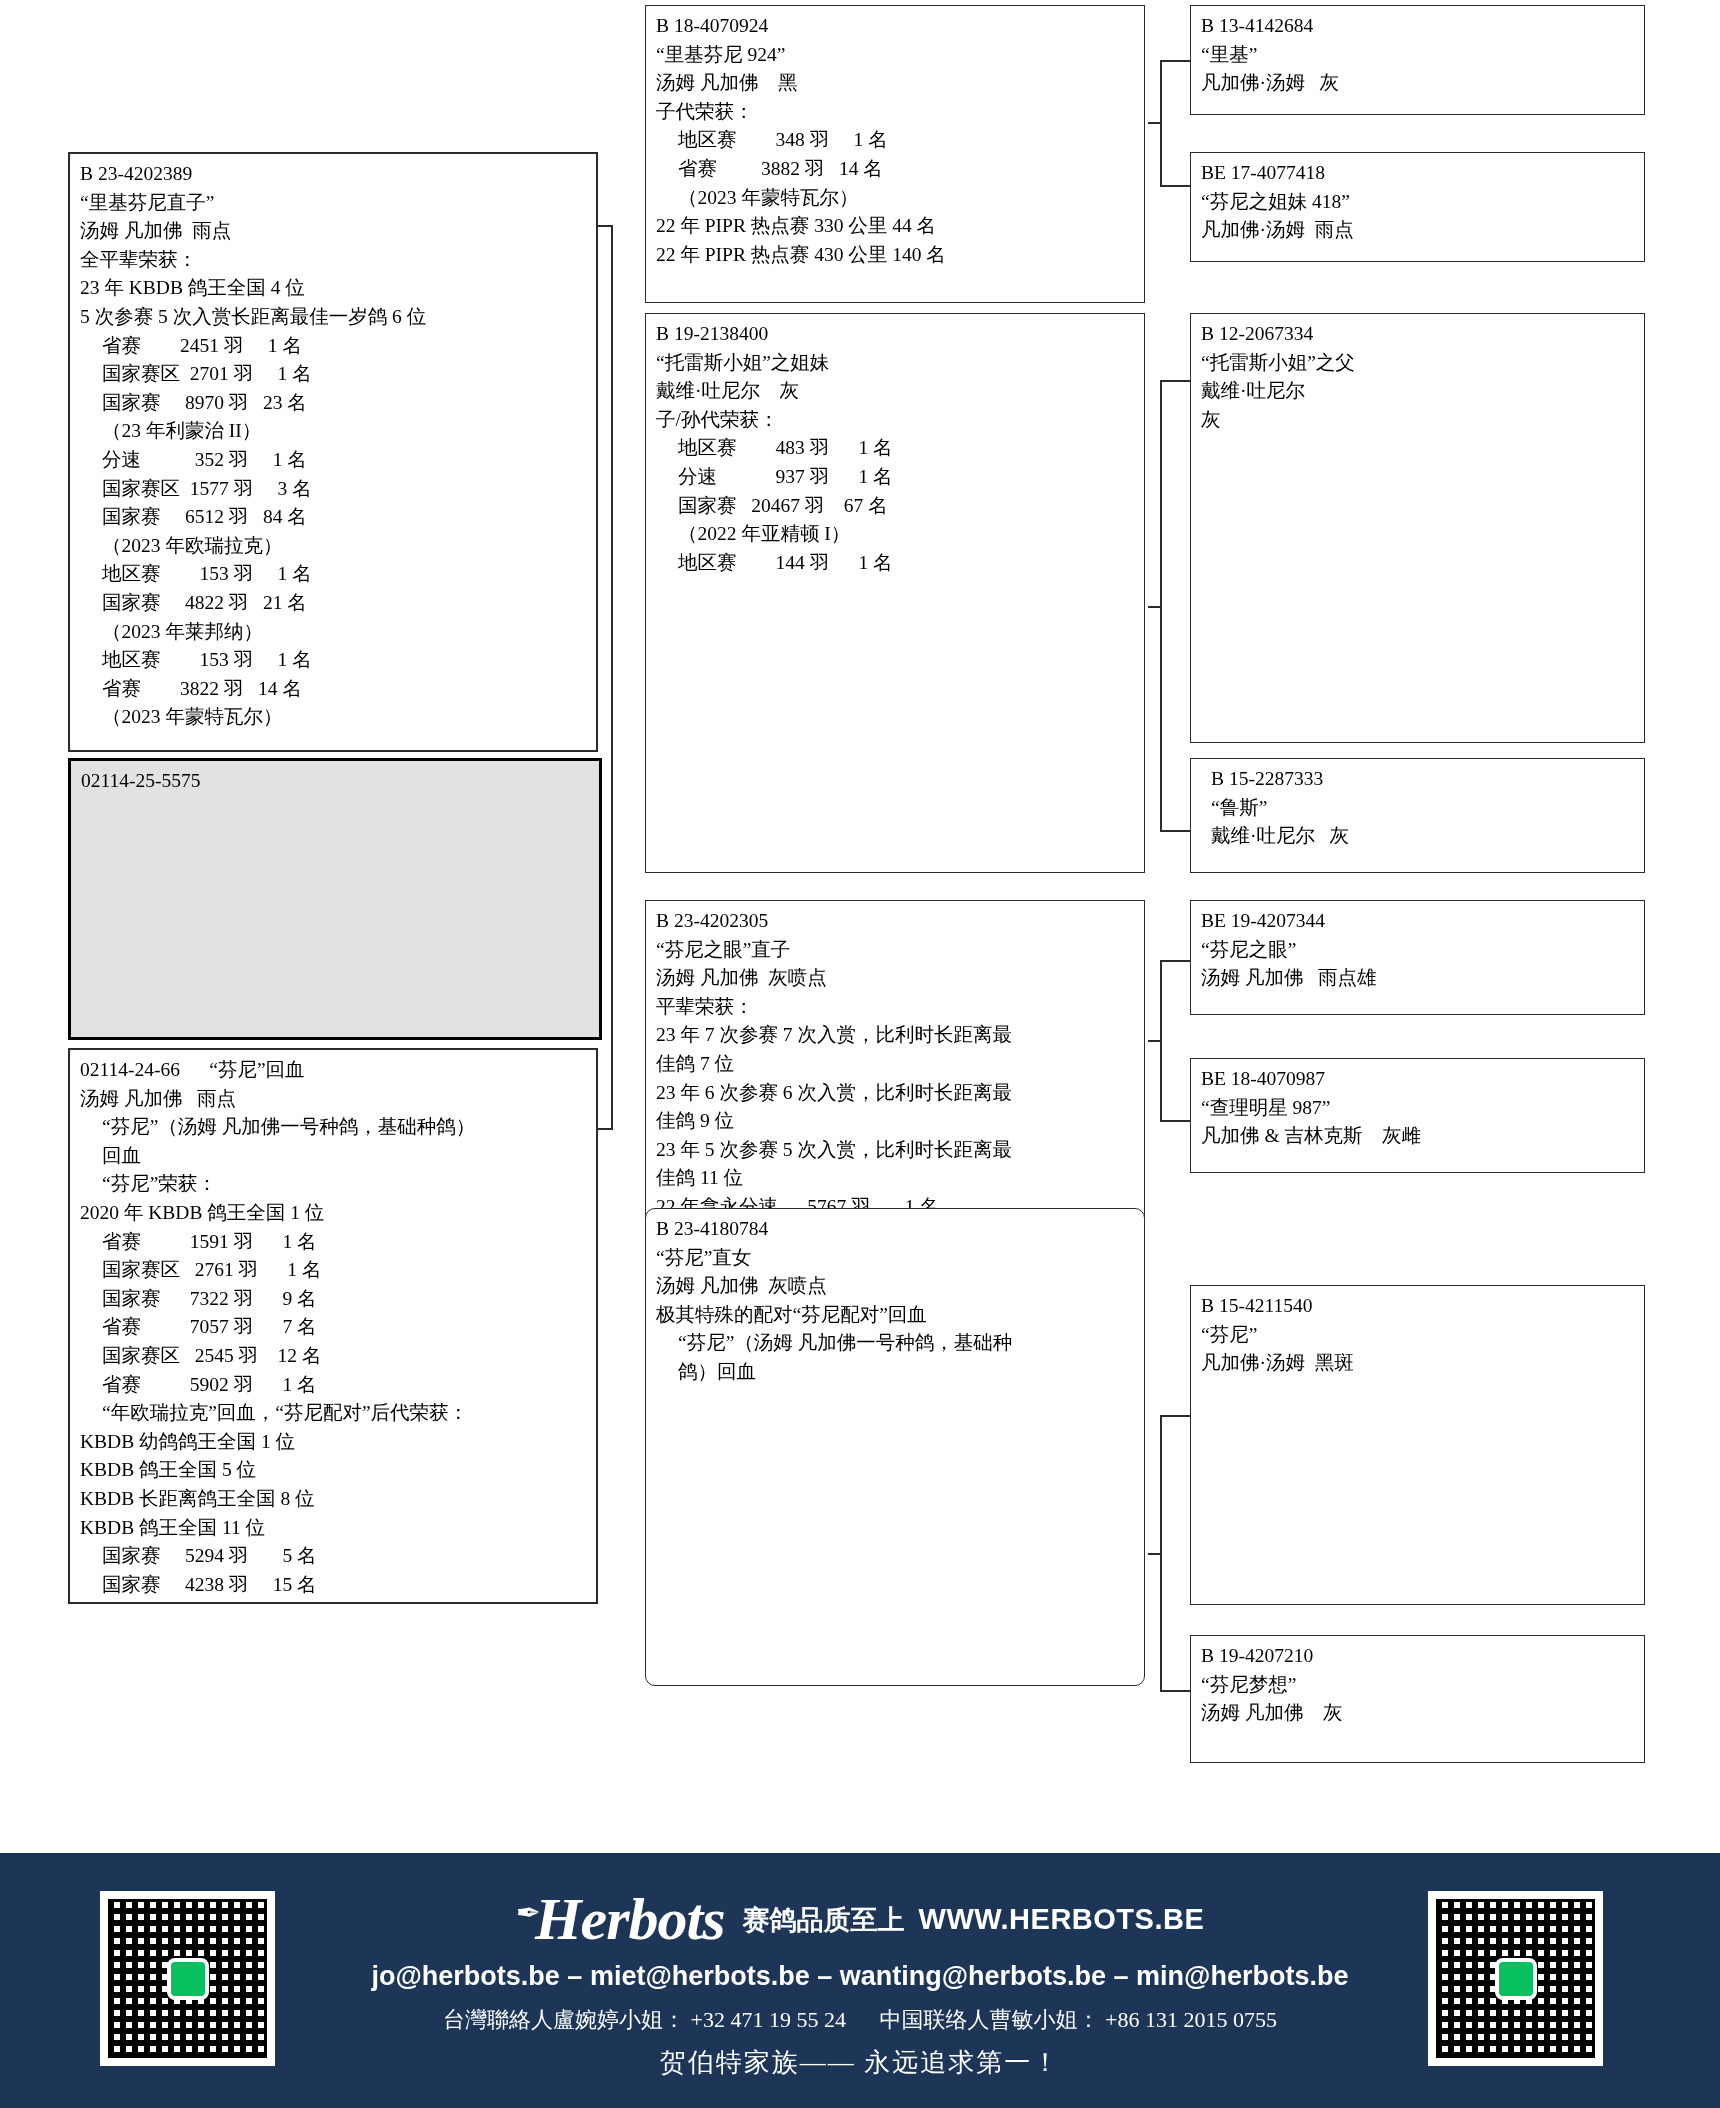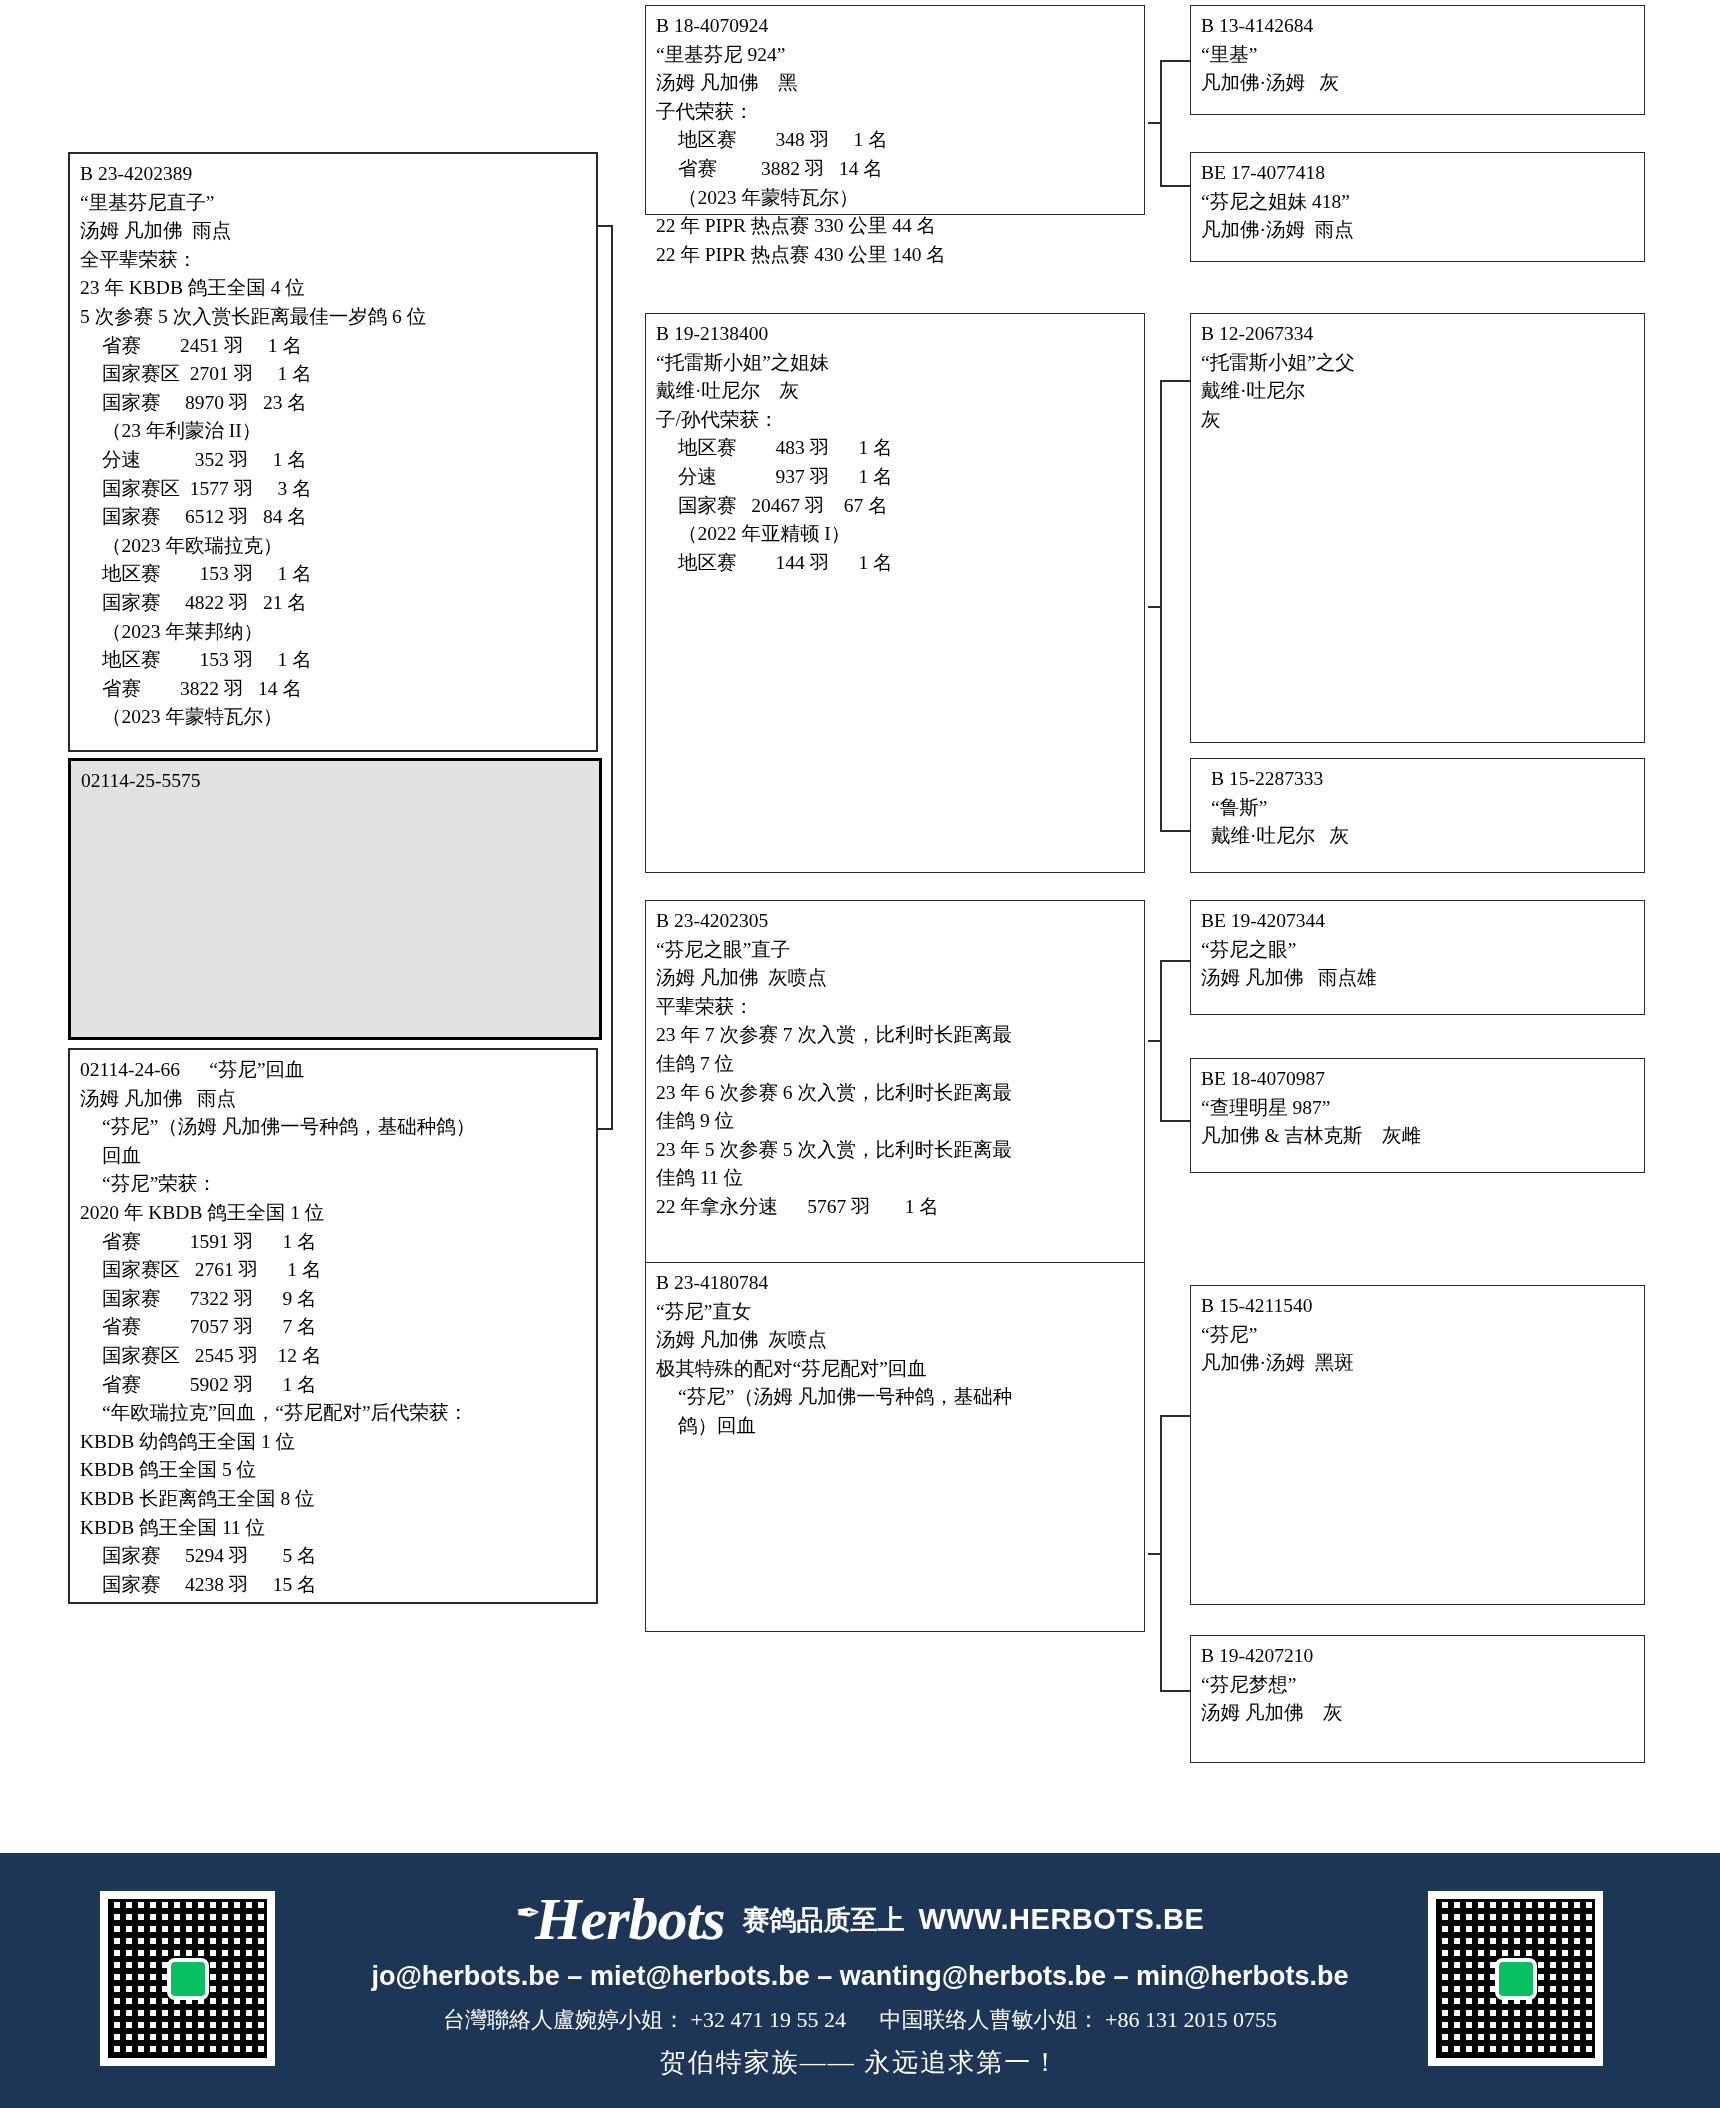--- a/index.html
+++ b/index.html
@@ -109,21 +109,21 @@
     <div class="line ind1">省赛          5902 羽      1 名</div>
     <div class="line ind1">“年欧瑞拉克”回血，“芬尼配对”后代荣获：</div>
     <div class="line">KBDB 幼鸽鸽王全国 1 位</div>
     <div class="line">KBDB 鸽王全国 5 位</div>
     <div class="line">KBDB 长距离鸽王全国 8 位</div>
     <div class="line">KBDB 鸽王全国 11 位</div>
     <div class="line ind1">国家赛     5294 羽       5 名</div>
     <div class="line ind1">国家赛     4238 羽     15 名</div>
   </div>
 
-  <div class="box" style="left:645px;top:5px;width:500px;height:210px;">
+  <div class="box" style="left:645px;top:5px;width:500px;height:298px;">
     <div class="line">B 18-4070924</div>
     <div class="line">“里基芬尼 924”</div>
     <div class="line">汤姆 凡加佛    黑</div>
     <div class="line">子代荣获：</div>
     <div class="line ind1">地区赛        348 羽     1 名</div>
     <div class="line ind1">省赛         3882 羽   14 名</div>
     <div class="line ind1">（2023 年蒙特瓦尔）</div>
     <div class="line">22 年 PIPR 热点赛 330 公里 44 名</div>
     <div class="line">22 年 PIPR 热点赛 430 公里 140 名</div>
   </div>
@@ -147,21 +147,21 @@
     <div class="line">平辈荣获：</div>
     <div class="line">23 年 7 次参赛 7 次入赏，比利时长距离最</div>
     <div class="line">佳鸽 7 位</div>
     <div class="line">23 年 6 次参赛 6 次入赏，比利时长距离最</div>
     <div class="line">佳鸽 9 位</div>
     <div class="line">23 年 5 次参赛 5 次入赏，比利时长距离最</div>
     <div class="line">佳鸽 11 位</div>
     <div class="line">22 年拿永分速      5767 羽       1 名</div>
   </div>
 
-  <div class="box" style="left:645px;top:1262px;width:500px;height:370px;">
+  <div class="box" style="left:645px;top:1208px;width:500px;height:478px;border-radius:10px;">
     <div class="line">B 23-4180784</div>
     <div class="line">“芬尼”直女</div>
     <div class="line">汤姆 凡加佛  灰喷点</div>
     <div class="line">极其特殊的配对“芬尼配对”回血</div>
     <div class="line ind1">“芬尼”（汤姆 凡加佛一号种鸽，基础种</div>
     <div class="line ind1">鸽）回血</div>
   </div>
 
   <div class="box" style="left:1190px;top:5px;width:455px;height:110px;">
     <div class="line">B 13-4142684</div>

